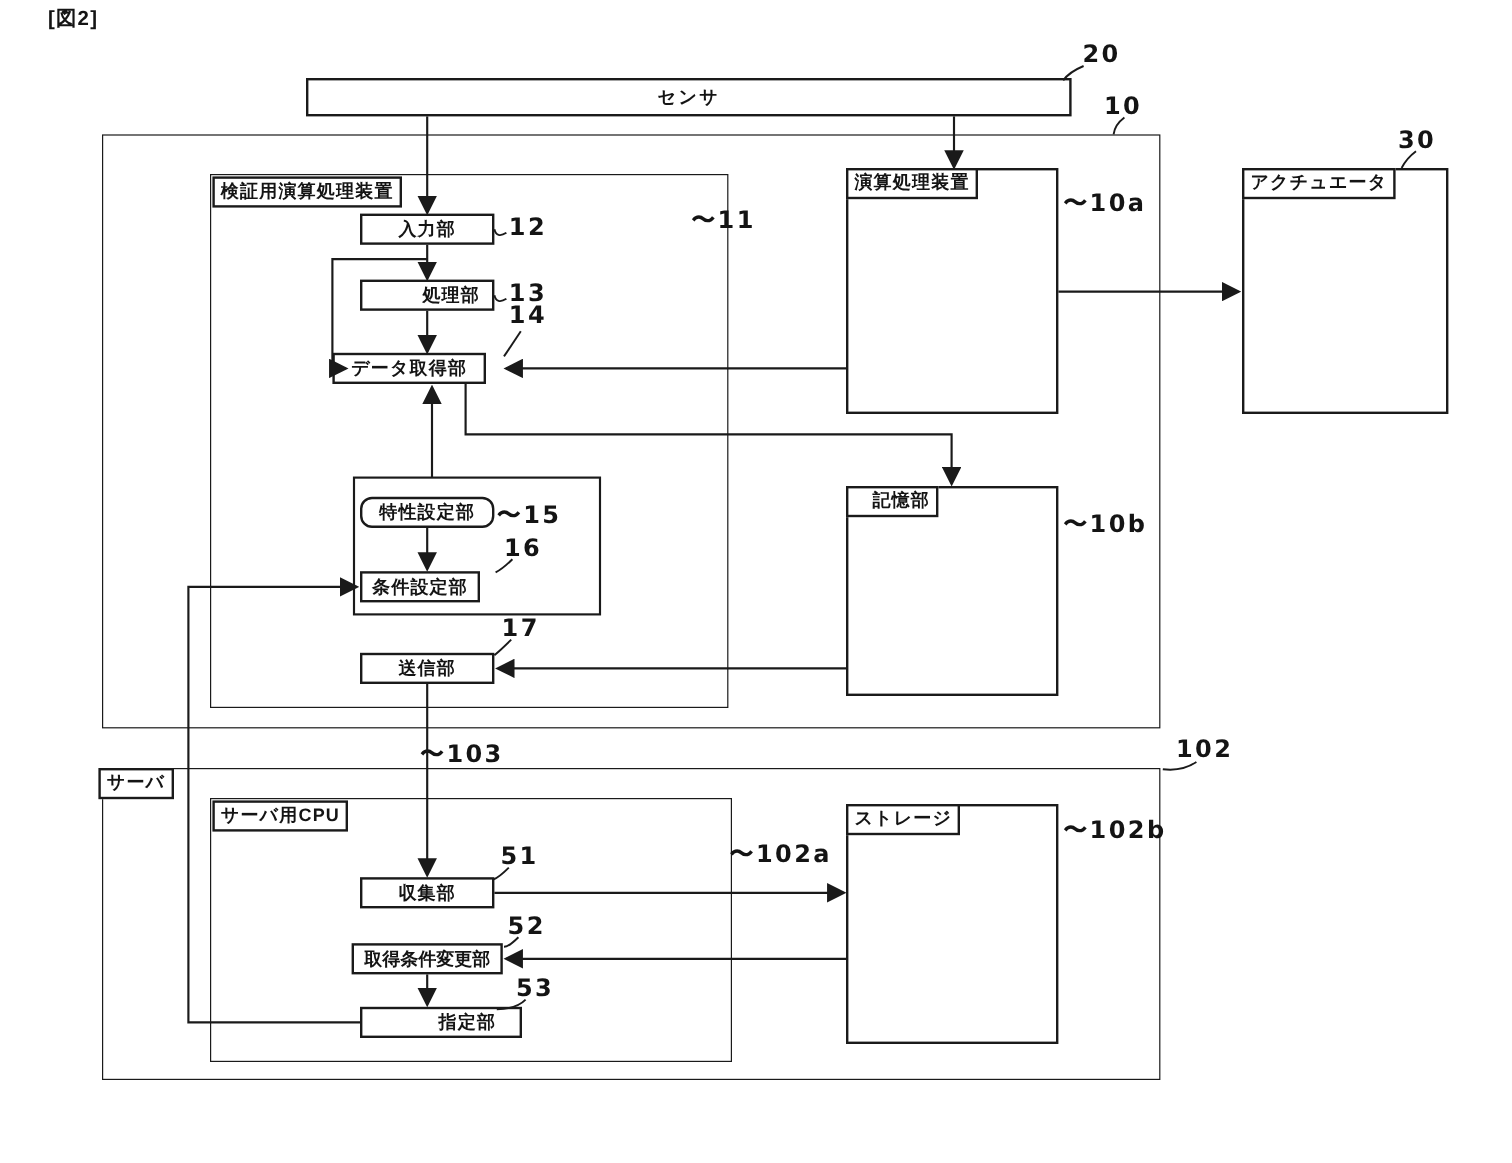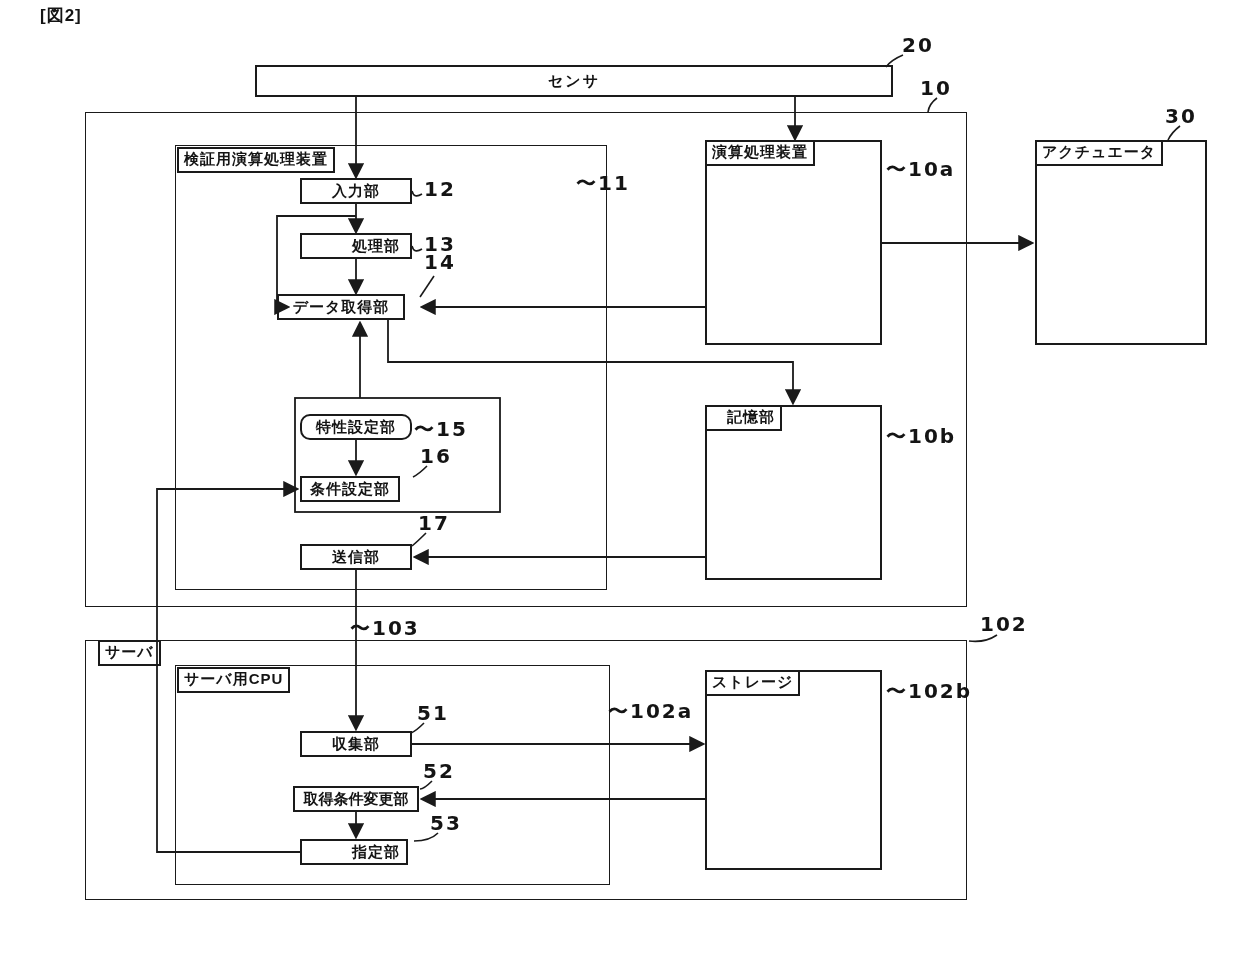--- a/index.html
+++ b/index.html
@@ -45,21 +45,21 @@
   <div class="frame thin" style="left:85px; top:640px; width:882px; height:260px;"></div>
 
   <div class="frame thin" style="left:175px; top:665px; width:435px; height:220px;"></div>
 
   <div class="frame" style="left:705px; top:670px; width:177px; height:200px;"></div>
 
   <div class="seclabel" style="left:177px; top:147px;">検証用演算処理装置</div>
   <div class="seclabel" style="left:705px; top:140px;">演算処理装置</div>
   <div class="seclabel" style="left:705px; top:405px;padding-left:20px;">記憶部</div>
   <div class="seclabel" style="left:1035px; top:140px;">アクチュエータ</div>
-  <div class="seclabel" style="left:98px; top:640px;text-align:right;">サーバ</div>
+  <div class="seclabel" style="left:82px; top:640px;text-align:right;">サーバ</div>
   <div class="seclabel" style="left:177px; top:667px;">サーバ用CPU</div>
   <div class="seclabel" style="left:705px; top:670px;">ストレージ</div>
 
   <div class="unit" style="left:300px; top:178px; width:112px; height:26px;">
     <span>入力部</span>
   </div>
   <div class="unit" style="left:300px; top:233px; width:112px; height:26px;padding-left:40px;">
     <span>処理部</span>
   </div>
   <div class="unit" style="left:277px; top:294px; width:128px; height:26px;">
@@ -73,21 +73,21 @@
   </div>
   <div class="unit" style="left:300px; top:544px; width:112px; height:26px;">
     <span>送信部</span>
   </div>
   <div class="unit" style="left:300px; top:731px; width:112px; height:26px;">
     <span>収集部</span>
   </div>
   <div class="unit" style="left:293px; top:786px; width:126px; height:26px; letter-spacing:0;">
     <span>取得条件変更部</span>
   </div>
-  <div class="unit" style="left:300px; top:839px; width:108px; height:26px;padding-left:44px;">
+  <div class="unit" style="left:300px; top:839px; width:135px; height:26px;padding-left:44px;">
     <span>指定部</span>
   </div>
 
   <div class="ref" style="left:902px; top:33px;">20</div>
   <div class="ref" style="left:920px; top:76px;">10</div>
   <div class="ref" style="left:1165px; top:104px;">30</div>
   <div class="ref" style="left:576px; top:170px;">〜11</div>
   <div class="ref" style="left:424px; top:177px;">12</div>
   <div class="ref" style="left:424px; top:232px;">13</div>
   <div class="ref" style="left:424px; top:250px;">14</div>

